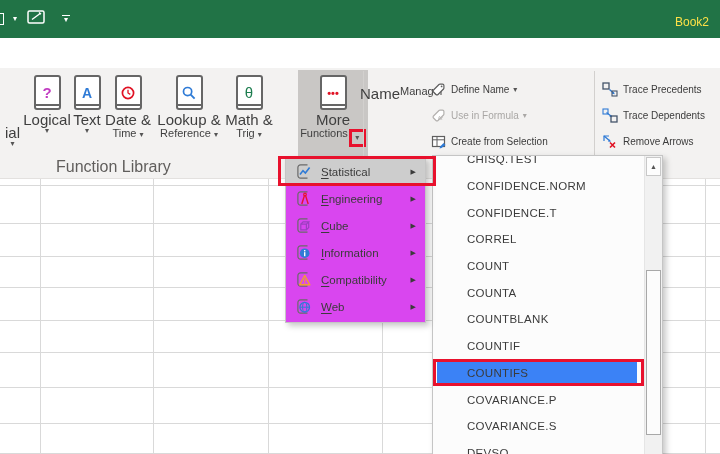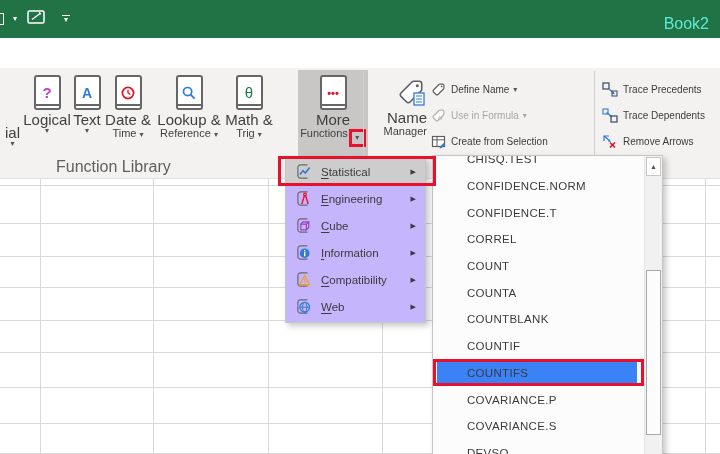--- a/index.html
+++ b/index.html
@@ -9,21 +9,21 @@
   
   .titlebar{position:absolute;left:0;top:0;width:720px;height:38px;background:#217346;}
   .qat{position:absolute;left:0;top:9px;display:flex;align-items:center;color:#fff;}
   .qat-partial{width:14px;height:14px;margin-left:-4px;display:flex;align-items:center;}
   .qat-partial .blk{width:7px;height:10px;border:1.5px solid #fff;border-left:none;}
   .qat-caret{font-size:8px;color:#fff;margin:0 4px 0 3px;}
   .qat-pen{margin-left:6px;}
   .qat-custom{margin-left:16px;display:flex;flex-direction:column;align-items:center;}
   .qat-custom .bar{width:8px;border-top:1.6px solid #fff;margin-bottom:1px;}
   .qat-custom .car{font-size:8px;line-height:6px;color:#fff;}
-  .doc-title{position:absolute;right:11px;top:15px;color:#5eead4;font-size:16px;}
+  .doc-title{position:absolute;right:11px;top:15px;color:#fde047;font-size:12px;}
 
   
   .tabrow{position:absolute;left:0;top:38px;width:720px;height:30px;background:#f3f2f1;
     display:flex;align-items:center;font-size:12.5px;color:#424242;}
   .tab{padding:0 13px;white-space:nowrap;}
   .tab.first{padding-left:0;margin-left:-2px;}
   .tab.annotated{border:3px solid #e8112d;padding:2px 6px;margin:0 11px;}
 
   
   .ribbon{position:absolute;left:0;top:68px;width:720px;height:110px;background:#f3f2f1;
@@ -40,34 +40,34 @@
   .g-q{color:#c13bc1;font-weight:bold;font-size:15px;}
   .g-a{color:#2f7bd6;font-weight:bold;font-size:14px;}
   .g-theta{color:#1d7d4f;font-size:15px;}
   .g-dots{color:#e01123;font-weight:bold;font-size:11px;letter-spacing:0;}
   .morebtn{width:70px;margin-left:27px;background:#c9c7c5;margin-top:2px;padding-top:5px;}
   .red-caret-box{display:inline-flex;align-items:center;justify-content:center;width:11px;height:12px;
     border:3px solid #e8112d;margin-left:1px;vertical-align:-3px;}
   .group-label{position:absolute;left:56px;top:91px;font-size:16px;color:#605e5c;}
   .vdivider{position:absolute;top:3px;height:100px;width:1px;background:#d2d0ce;}
 
-  .namemgr{position:absolute;left:371px;top:2px;width:56px;display:flex;flex-direction:column;align-items:flex-end;padding-top:6px;}
+  .namemgr{position:absolute;left:360px;top:2px;width:56px;display:flex;flex-direction:row;align-items:center;padding-top:6px;}
   .smallcol{position:absolute;display:flex;flex-direction:column;}
   .smallbtn{display:flex;align-items:center;height:25px;margin-bottom:1px;white-space:nowrap;}
   .smallbtn .txt{font-size:10px;color:#3b3b3b;margin-left:5px;}
   .smallbtn .car{font-size:8px;color:#555;margin-left:4px;}
   .smallbtn.disabled .txt,.smallbtn.disabled .car{color:#a9a7a5;}
 
   
   .sheet{position:absolute;left:0;top:179px;width:720px;height:275px;background:#fff;z-index:1;}
   .hline{position:absolute;left:0;width:720px;height:1px;background:#d9d9d9;}
   .vline{position:absolute;top:0;width:1px;height:275px;background:#d9d9d9;}
 
   
-  .menu{position:absolute;left:285px;top:157px;width:139px;height:164px;background:#c4b5fd;
+  .menu{position:absolute;left:285px;top:157px;width:139px;height:164px;background:#d946ef;
     border:1px solid #c5c5c5;box-shadow:3px 3px 6px rgba(0,0,0,.22);z-index:10;}
   .menu-item{height:27px;display:flex;align-items:center;padding:0 9px;}
   .menu-item.selected{background:#cdcdcd;}
   .mi-icon{width:17px;height:17px;margin-right:9px;flex:none;}
   .mi-label{font-size:11.5px;color:#3b3b3b;}
   .mi-key{text-decoration:underline;text-underline-offset:2px;}
   .mi-arrow{margin-left:auto;font-size:7px;color:#3b3b3b;}
 
   
   .submenu{position:absolute;left:432px;top:155px;width:229px;height:310px;background:#fcfcfc;

